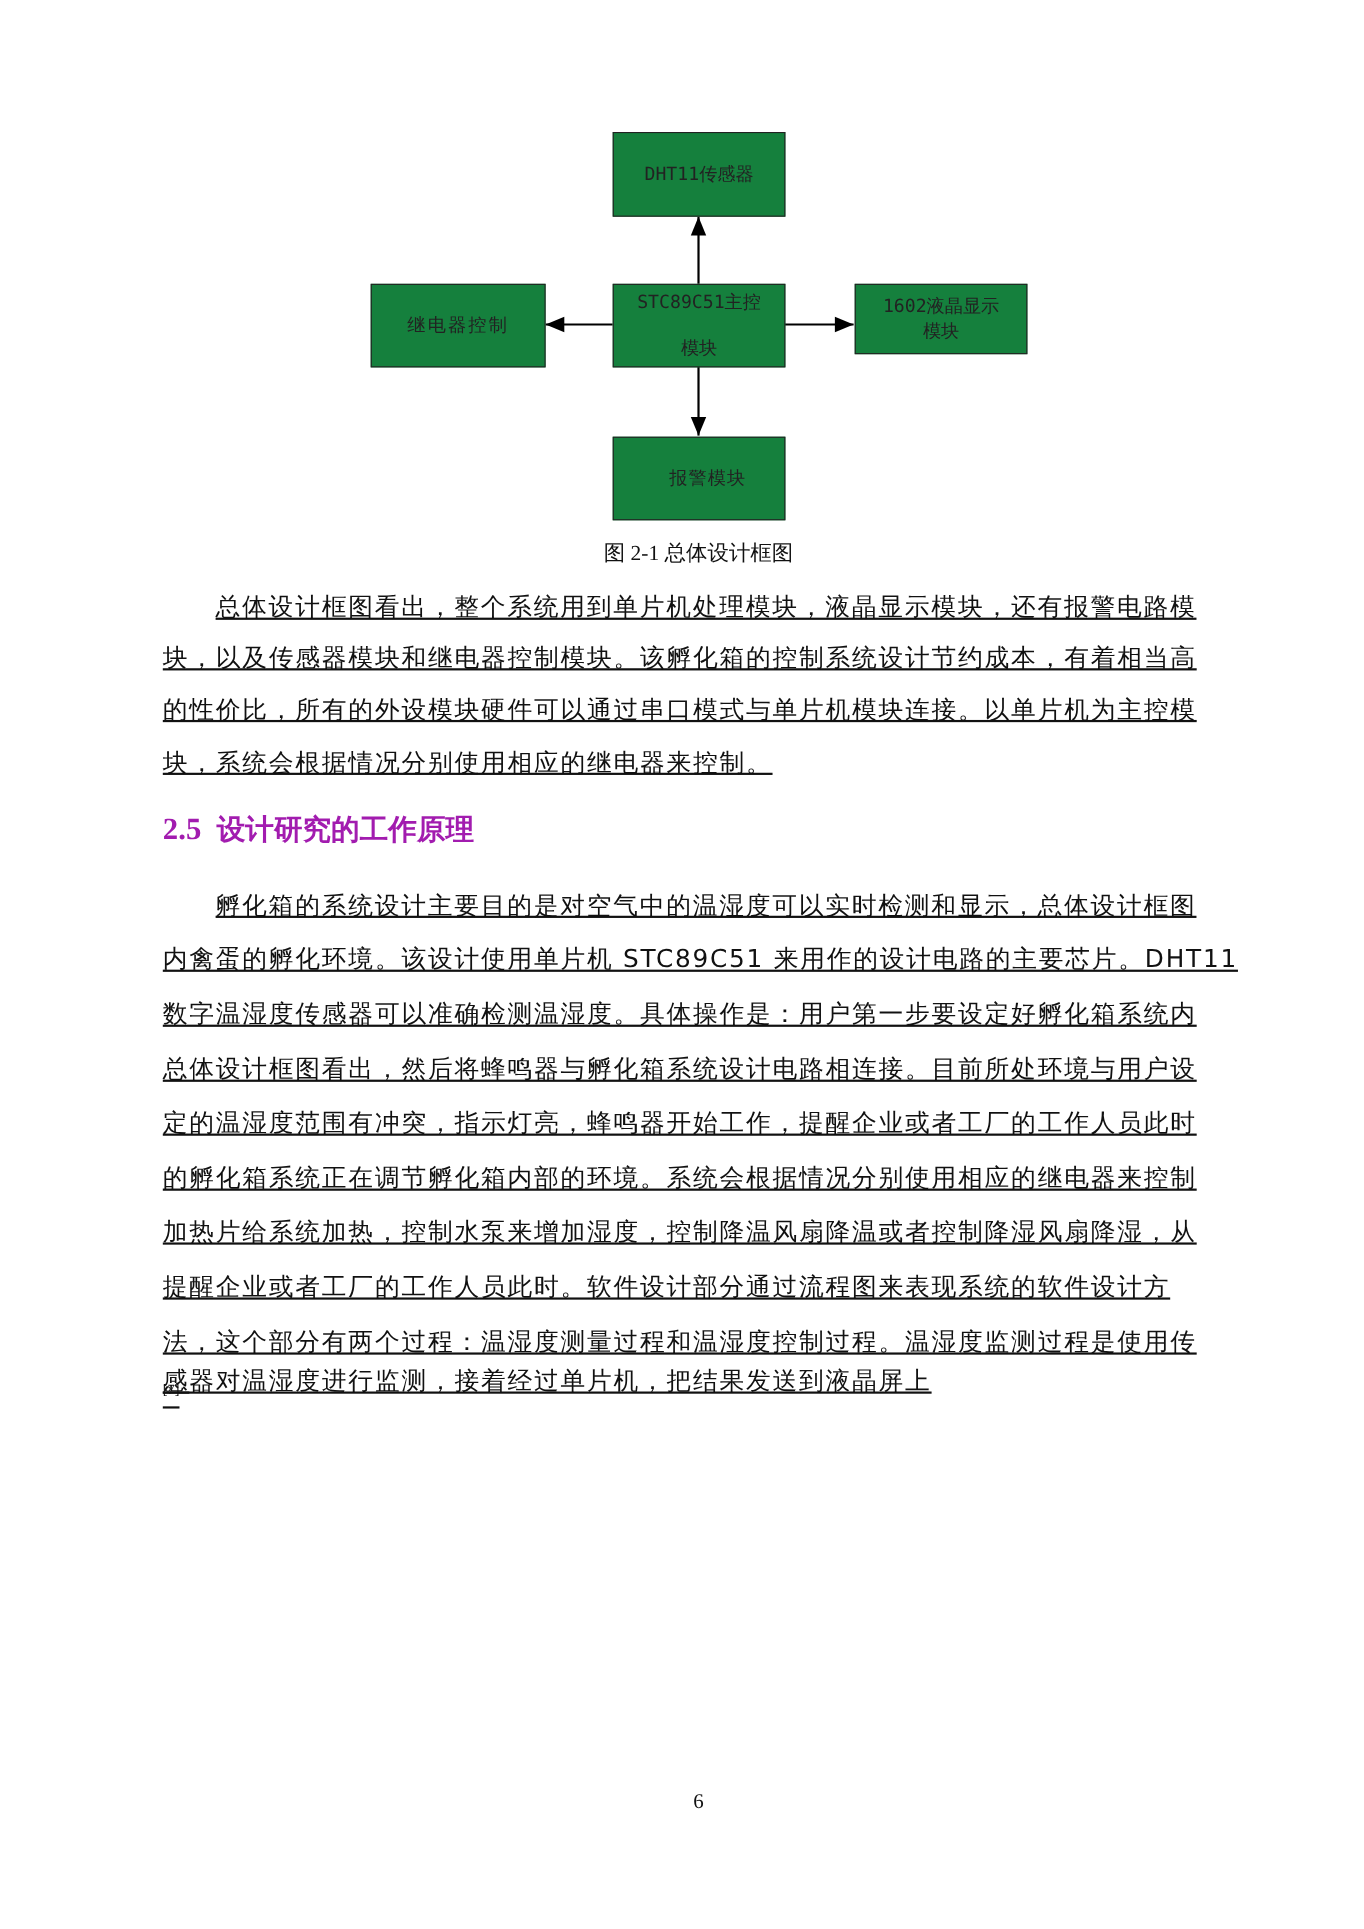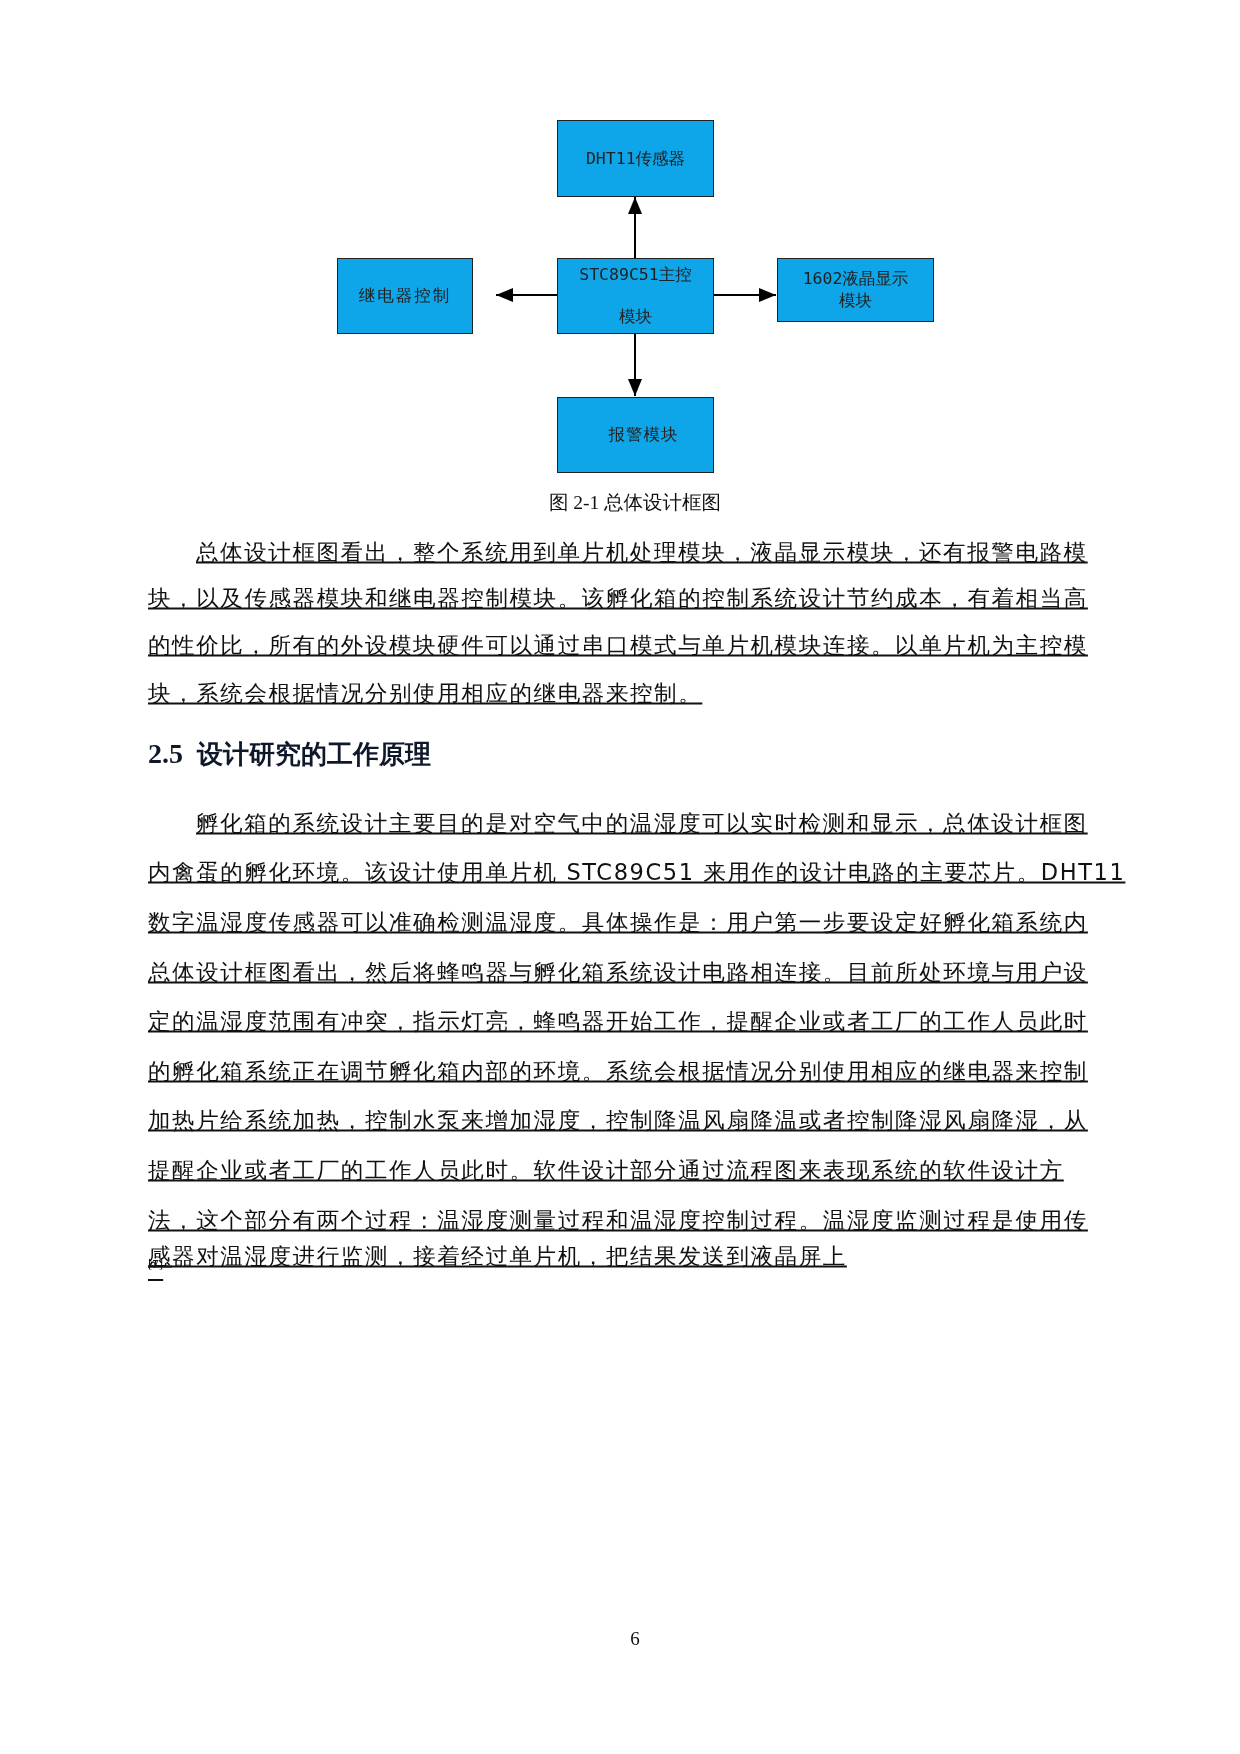--- a/index.html
+++ b/index.html
@@ -2,39 +2,39 @@
 <html><head>
 <meta charset="utf-8">
 <style>
   html, body { margin: 0; padding: 0; background: #ffffff; }
   body { width: 1240px; height: 1754px; position: relative; overflow: hidden;
          font-family: "DejaVu Serif", "Liberation Serif", serif; color: #111; }
   .page { position: absolute; left: 0; top: 0; width: 1240px; height: 1754px; background: #fff; }
 
   
   .diagram { position: absolute; left: 0; top: 0; width: 1240px; height: 520px; }
-  .box { position: absolute; border: 1.5px solid #222; background: #0ea5e9; box-sizing: border-box;
+  .box { position: absolute; border: 1.5px solid #222; background: #15803d; box-sizing: border-box;
          display: flex; flex-direction: column; align-items: center; justify-content: center;
          font-family: "DejaVu Sans Mono", "Liberation Mono", monospace; font-size: 16.5px;
          line-height: 22px; color: #222; text-align: center; }
   .box span { display: block; white-space: nowrap; }
   svg.arrows { position: absolute; left: 0; top: 0; }
 
   .caption { position: absolute; left: 0; width: 1270px; top: 489px; text-align: center;
              font-family: "Liberation Serif", "DejaVu Serif", serif; font-size: 19.5px; color: #111; }
 
   .para { position: absolute; left: 148px; width: 975px; font-family: "DejaVu Sans", "Liberation Sans", sans-serif;
           font-size: 22.5px; color: #111; text-align: justify; text-align-last: left; margin: 0;
           letter-spacing: 1.6px; }
   .para .line { display: block; white-space: nowrap; height: 0; position: relative; }
   .para .line span { position: absolute; left: 0; top: 0; transform: translateY(-50%); text-decoration: underline; }
   .indent { padding-left: 48px; }
 
   .heading { position: absolute; left: 148px; top: 737px; font-weight: bold; font-size: 26px;
-             font-family: "DejaVu Sans", "Liberation Sans", sans-serif; color: #0f172a; margin: 0; }
+             font-family: "DejaVu Sans", "Liberation Sans", sans-serif; color: #a21caf; margin: 0; }
   .heading .num { font-family: "Liberation Serif", "DejaVu Serif", serif; font-size: 28px; margin-right: 14px; }
 
   sup.ref { font-family: "Liberation Serif", serif; font-size: 13px; vertical-align: 9px; letter-spacing: 0; }
 
   .page-number { position: absolute; left: 0; width: 1270px; text-align: center; top: 1628px;
                  font-family: "Liberation Serif", serif; font-size: 19px; color: #111; }
 </style>
 </head>
 <body>
 
@@ -57,21 +57,21 @@
       <line x1="713" y1="295" x2="776" y2="295" stroke="#000" stroke-width="2"></line>
       <path d="M759,288 L776,295 L759,302 z" fill="#000"></path>
 
       <line x1="635" y1="333" x2="635" y2="396" stroke="#000" stroke-width="2"></line>
       <path d="M628,379 L635,396 L642,379 z" fill="#000"></path>
     </svg>
 
     <div class="box" style="left:557px; top:120px; width:157px; height:77px;">
       <span>DHT11传感器</span>
     </div>
-    <div class="box" style="left:337px; top:258px; width:136px; height:76px;">
+    <div class="box" style="left:337px; top:258px; width:159px; height:76px;">
       <span style="letter-spacing:2px;">继电器控制</span>
     </div>
     <div class="box" style="left:557px; top:258px; width:157px; height:76px;gap:20px;">
       <span>STC89C51主控</span>
       <span>模块</span>
     </div>
     <div class="box" style="left:777px; top:258px; width:157px; height:64px;">
       <span>1602液晶显示</span>
       <span>模块</span>
     </div>

